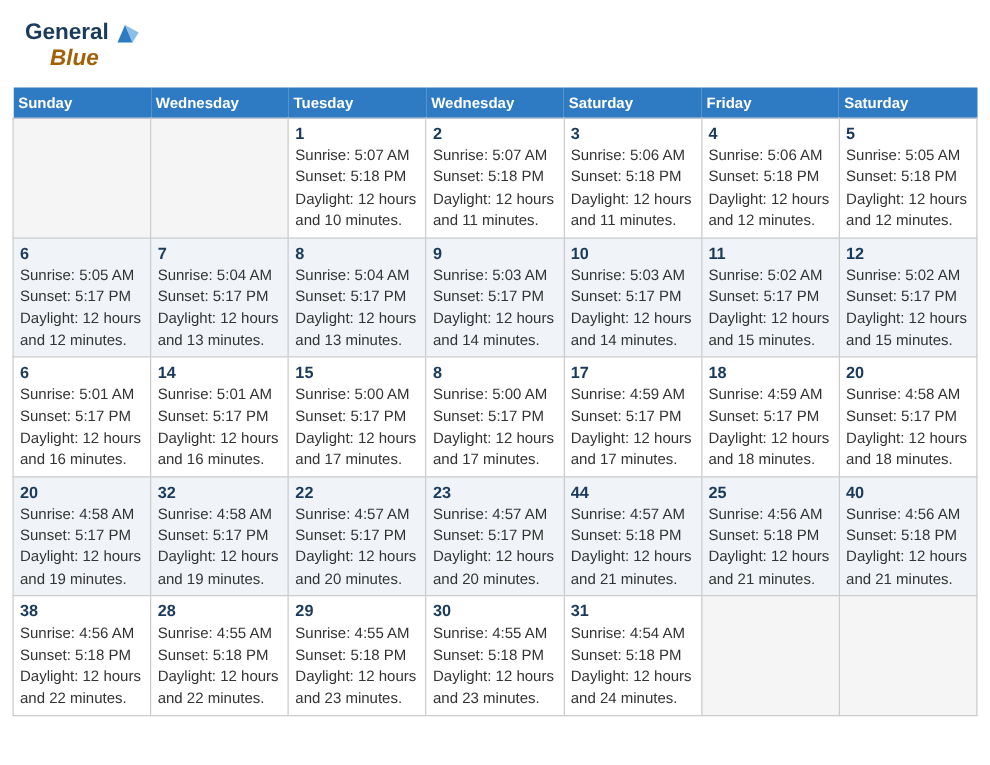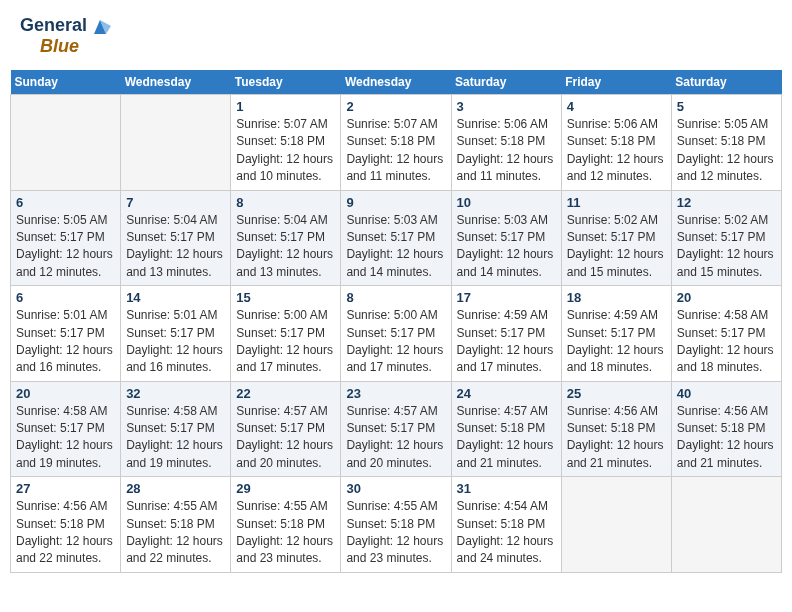--- a/index.html
+++ b/index.html
@@ -320,21 +320,21 @@
         <td>
         <div class="day-num">23</div>
         <div class="day-info">
           Sunrise: 4:57 AM<br>
           Sunset: 5:17 PM<br>
           Daylight: 12 hours<br>
           and 20 minutes.
         </div>
       </td>
         <td>
-        <div class="day-num">24</div>
+        <div class="day-num">44</div>
         <div class="day-info">
           Sunrise: 4:57 AM<br>
           Sunset: 5:18 PM<br>
           Daylight: 12 hours<br>
           and 21 minutes.
         </div>
       </td>
         <td>
         <div class="day-num">25</div>
         <div class="day-info">
@@ -349,21 +349,21 @@
         <div class="day-info">
           Sunrise: 4:56 AM<br>
           Sunset: 5:18 PM<br>
           Daylight: 12 hours<br>
           and 21 minutes.
         </div>
       </td>
       </tr>
       <tr>
         <td>
-        <div class="day-num">27</div>
+        <div class="day-num">38</div>
         <div class="day-info">
           Sunrise: 4:56 AM<br>
           Sunset: 5:18 PM<br>
           Daylight: 12 hours<br>
           and 22 minutes.
         </div>
       </td>
         <td>
         <div class="day-num">28</div>
         <div class="day-info">

